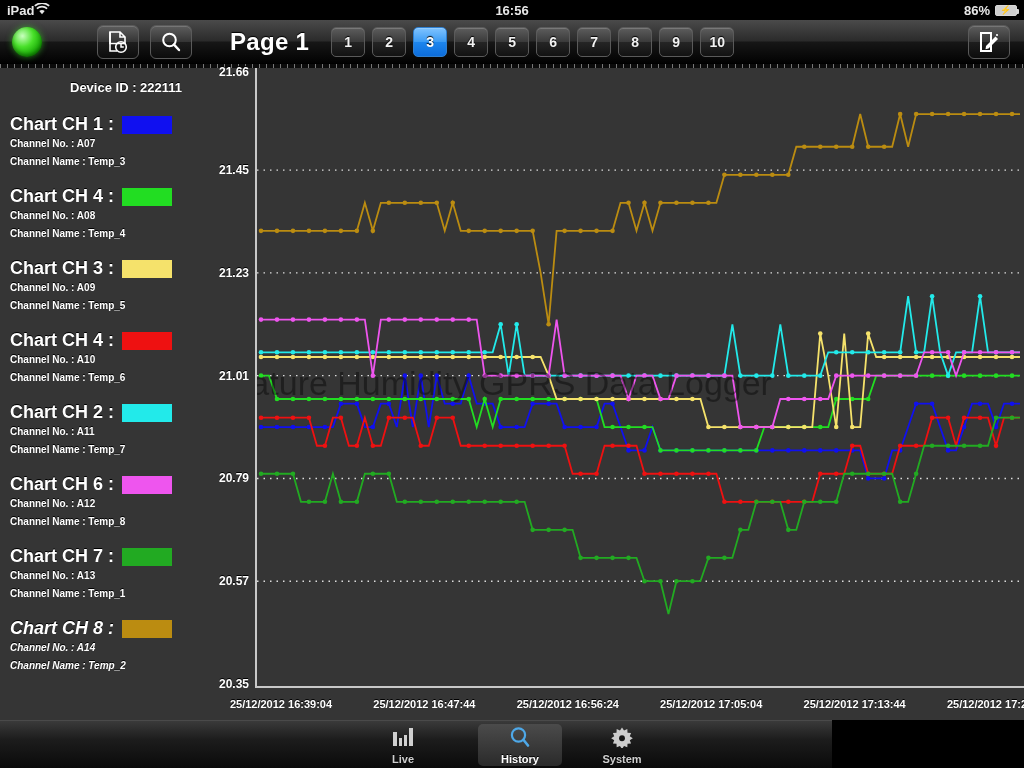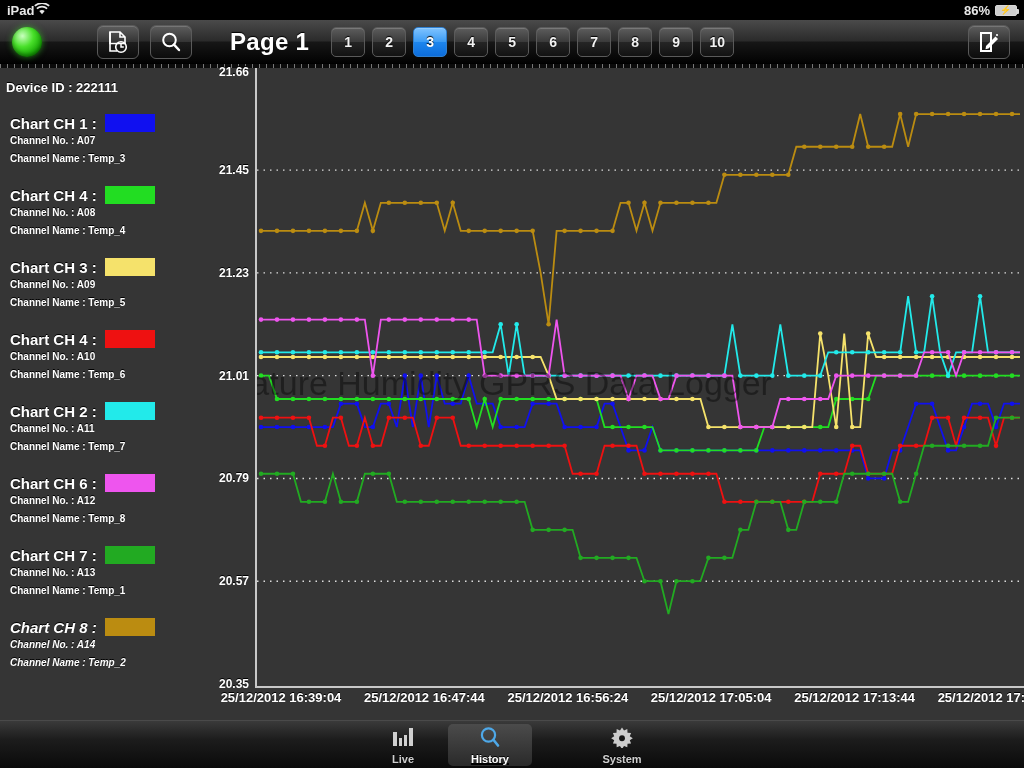--- a/index.html
+++ b/index.html
@@ -70,26 +70,27 @@
 
   
   #content{
     position:absolute; left:0; top:68px; width:1024px; height:652px;
     background:#353535;
   }
 
   
   #sidebar{ position:absolute; left:0; top:0; width:190px; height:652px; }
   #device-id{
-    color:#fff;font-size:13px;font-weight:bold;padding:12px 0 0 6px;text-shadow:0 -1px 0 #000;
+    color:#fff;font-size:13px;font-weight:bold;padding:12px 0 0 26px;text-shadow:0 -1px 0 #000;
     white-space:nowrap;
+    margin-left:44px;
   }
   .ch-block{ padding-left:10px; }
   .ch-row1{ display:flex; align-items:center; white-space:nowrap; }
-  .ch-title{ color:#fff; font-size:15px; font-weight:bold; text-shadow:0 -1px 0 #000; }
+  .ch-title{ color:#fff; font-size:18px; font-weight:bold; text-shadow:0 -1px 0 #000; }
   .swatch{ width:50px; height:18px; margin-left:8px; }
   .ch-line{ color:#fff; font-size:10px; font-weight:bold; text-shadow:0 -1px 0 #000; white-space:nowrap; line-height:18px; }
 
   
   #yaxis{ position:absolute; left:190px; top:0; width:65px; height:652px; }
   .ytick{ position:absolute; right:6px; color:#fff; font-size:12px; font-weight:bold;
           text-shadow:0 -1px 0 #000; transform:translateY(-50%); white-space:nowrap; }
 
   
   #plot-wrap{ position:absolute; left:255px; top:0; width:769px; height:652px; }
@@ -98,52 +99,53 @@
     border-left:2px solid #c8c8c8; border-bottom:2px solid #c8c8c8;
     background:#353535; overflow:hidden;
   }
   #plot svg{ position:absolute; left:0; top:0; }
   #watermark{
     position:absolute; left:-120px; top:296px; width:900px;
     color:rgba(0,0,0,.40); font-size:34px; white-space:nowrap;
     pointer-events:none; font-family:"Liberation Sans", sans-serif;
   }
   #xaxis{ position:absolute; left:0; top:622px; width:769px; height:22px; }
-  .xtick{ position:absolute; top:0; color:#fff; font-size:13px; font-weight:bold;
+  .xtick{ position:absolute; top:8px; color:#fff; font-size:11px; font-weight:bold;
           text-shadow:0 -1px 0 #000; transform:translateX(-50%); white-space:nowrap; }
 
   
   #tabbar{
-    position:absolute;left:0;top:720px;width:1024px;height:48px;
+    position:absolute;left:0;top:720px;width:832px;height:48px;
     background:linear-gradient(180deg,#3a3a3a 0%,#1c1c1c 40%,#0a0a0a 100%);
     border-top:1px solid #4a4a4a;
   }
   .tab{
     position:absolute; top:3px; width:84px; height:42px; border-radius:5px;
     display:flex;flex-direction:column;align-items:center;justify-content:center;gap:1px;
   }
   .tab.sel{ background:linear-gradient(180deg,#4b4b4b 0%,#2a2a2a 100%); }
   .tab-label{ color:#cfcfcf; font-size:11px; font-weight:bold; text-shadow:0 -1px 0 #000; }
   .tab.sel .tab-label{ color:#fff; }
-  #tab-live{ left:361px; } #tab-history{ left:448px;text-decoration:underline; } #tab-system{ left:580px; }
+  #tab-live{ left:361px; } #tab-history{ left:478px; } #tab-system{ left:580px; }
 </style>
 </head>
 <body>
 
 <div id="status-bar">
   <div id="status-left">
     <span>iPad</span>
     <span>
       <svg width="16" height="12" viewBox="0 0 16 12">
         <path d="M8 11.2 L5.3 8.1 A4.2 4.2 0 0 1 10.7 8.1 Z" fill="#e8e8e8"></path>
         <path d="M2.9 5.6 A7.6 7.6 0 0 1 13.1 5.6" stroke="#e8e8e8" stroke-width="1.7" fill="none"></path>
         <path d="M0.8 2.9 A10.8 10.8 0 0 1 15.2 2.9" stroke="#e8e8e8" stroke-width="1.7" fill="none"></path>
       </svg>
     </span>
   </div>
+  <div id="status-time">16:56</div>
   <div id="status-right">
     <span>86%</span>
     <span class="batt-box">
         <span class="bolt">⚡</span>
       </span>
   </div>
 </div>
 
 <div id="toolbar">
   <div id="status-led"></div>

